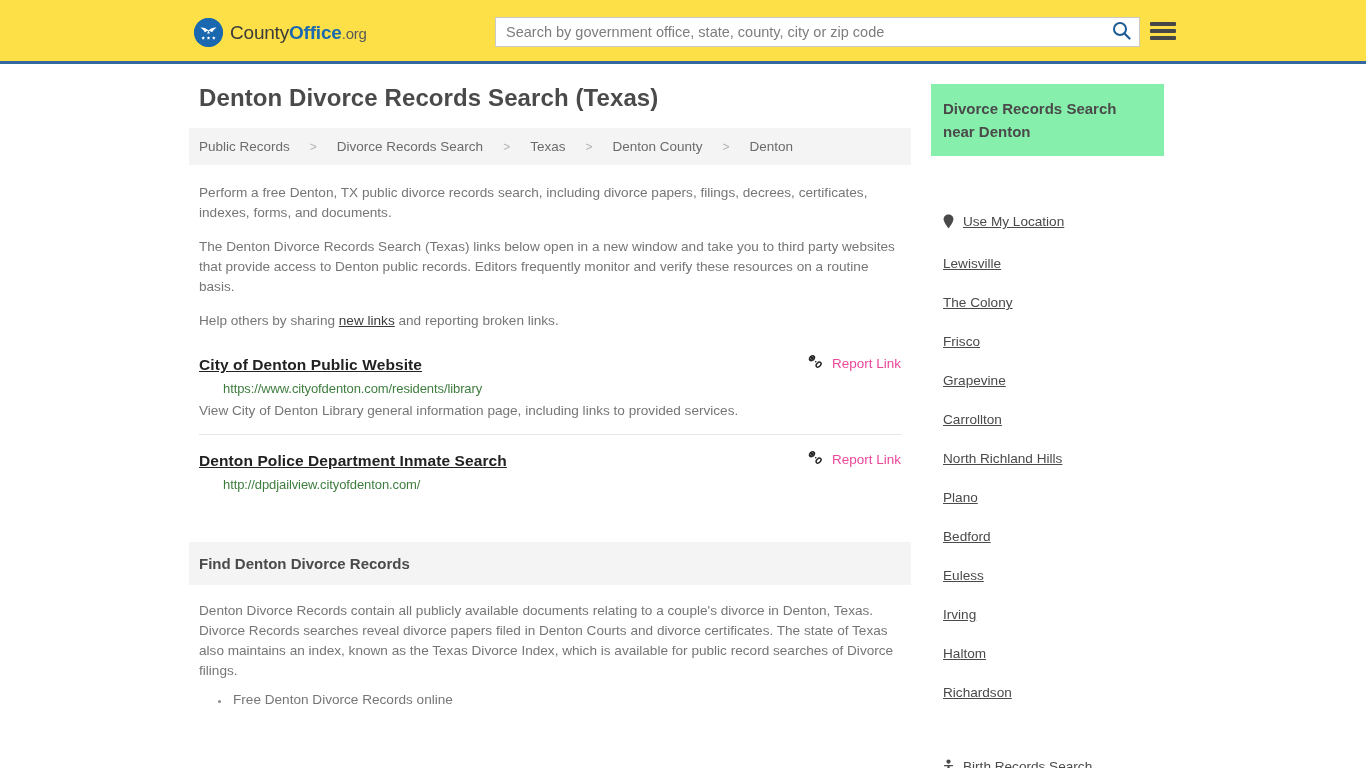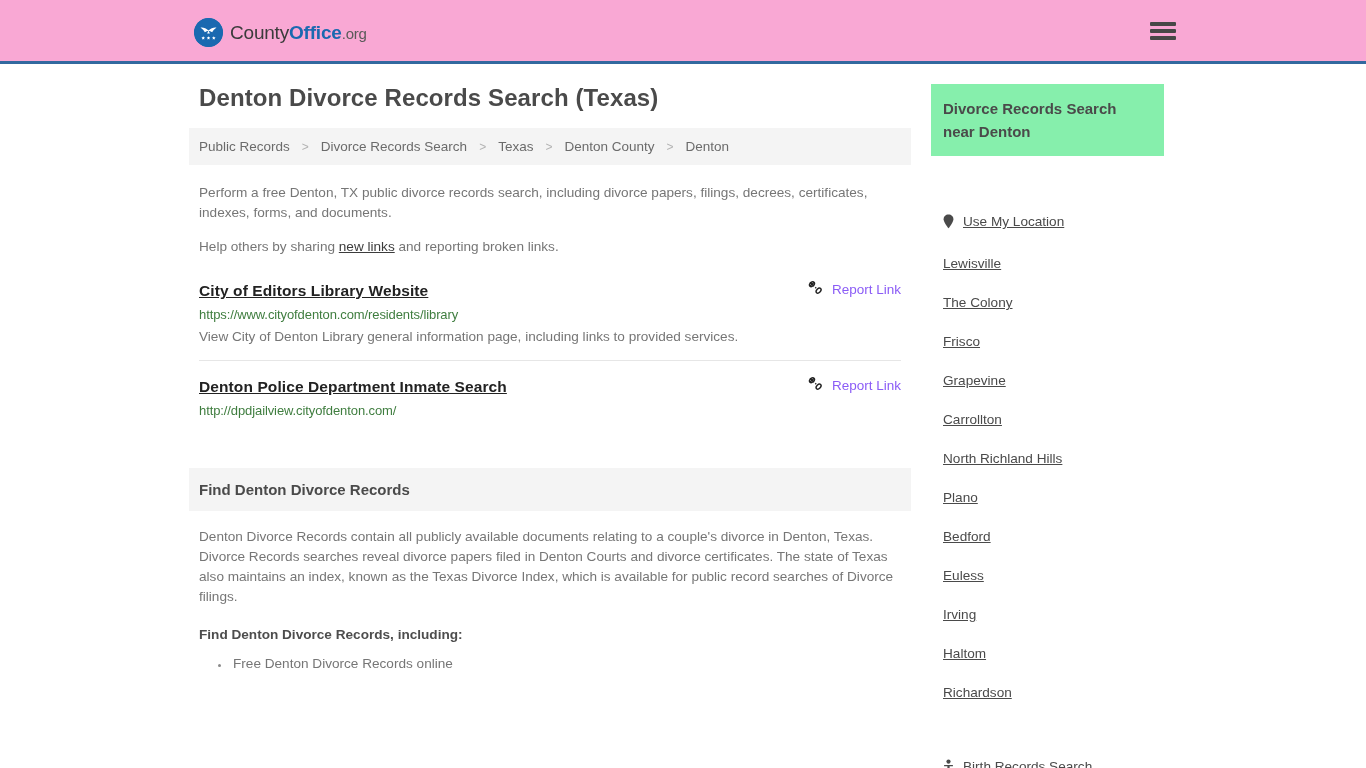--- a/index.html
+++ b/index.html
@@ -9,21 +9,21 @@
     overflow: hidden;
     background: #ffffff;
     font-family: "Liberation Sans", sans-serif;
     -webkit-font-smoothing: antialiased;
   }
 
   
   .site-header {
     position: relative;
     height: 64px;
-    background: #f9a8d4;
+    background: #fde047;
     border-bottom: 3px solid #33699f;
     display: flex;
     align-items: center;
   }
   .brand {
     position: absolute;
     left: 194px;
     top: 18px;
     display: flex;
     align-items: center;
@@ -115,21 +115,21 @@
   }
 
   .breadcrumb {
     background: #f4f4f4;
     padding: 11px 10px;
     font-size: 13.5px;
     color: #6b6b6b;
     display: flex;
     flex-wrap: wrap;
     align-items: center;
-    gap: 12px;
+    gap: 20px;
   }
   .breadcrumb a {
     color: #6b6b6b;
     text-decoration: none;
   }
   .breadcrumb .sep { color: #b3b3b3; font-size: 12px; }
   .breadcrumb .crumb-last { color: #6b6b6b; }
 
   .intro { padding: 0 10px; }
   .intro p {
@@ -164,32 +164,33 @@
     font-weight: bold;
     color: #222222;
     text-decoration: underline;
     letter-spacing: 0.1px;
   }
   .report-link {
     display: flex;
     align-items: center;
     gap: 8px;
     font-size: 13.5px;
-    color: #8b5cf6;
+    color: #ec4899;
     text-decoration: none;
     white-space: nowrap;
     cursor: pointer;
   }
   .listing-url {
     display: block;
     margin-top: 7px;
     font-size: 13px;
     color: #3f7d3f;
     text-decoration: none;
     letter-spacing: -0.1px;
+    margin-left: 24px;
   }
   .listing-desc {
     margin: 5px 0 0 0;
     font-size: 13.6px;
     line-height: 19px;
     color: #767676;
   }
 
   
   .section-block { margin-top: 36px; }
@@ -262,20 +263,31 @@
         <path d="M6.5 9.5 C9 9 12 10 14.5 12.5 C17 10 20 9 22.5 9.5 C20.5 11 19 12.5 18.2 14.3 C16.8 13.2 15.6 13 14.5 13 C13.4 13 12.2 13.2 10.8 14.3 C10 12.5 8.5 11 6.5 9.5 Z" fill="#ffffff"></path>
         <path d="M14.5 12.6 L15.9 15.6 L13.1 15.6 Z" fill="#ffffff"></path>
         <path d="M9.2 18.2 l.55 1.15 1.25.15 -.93.85 .24 1.25 -1.11-.61 -1.11.61 .24-1.25 -.93-.85 1.25-.15z" fill="#ffffff"></path>
         <path d="M14.5 18.2 l.55 1.15 1.25.15 -.93.85 .24 1.25 -1.11-.61 -1.11.61 .24-1.25 -.93-.85 1.25-.15z" fill="#ffffff"></path>
         <path d="M19.8 18.2 l.55 1.15 1.25.15 -.93.85 .24 1.25 -1.11-.61 -1.11.61 .24-1.25 -.93-.85 1.25-.15z" fill="#ffffff"></path>
       </svg>
     </span>
     <span class="brand-text"><span class="b-dark">County</span><span class="b-bold">Office</span><span class="b-tld">.org</span></span>
   </a>
 
+  <div class="search-wrap">
+    <input class="search-input" type="text" placeholder="Search by government office, state, county, city or zip code" style="">
+    <button class="search-btn">
+      <span>
+        <svg width="19" height="19" viewBox="0 0 19 19" aria-hidden="true">
+          <circle cx="8" cy="8" r="6" fill="none" stroke="#1c5b96" stroke-width="2"></circle>
+          <line x1="12.5" y1="12.5" x2="17.5" y2="17.5" stroke="#1c5b96" stroke-width="2.2" stroke-linecap="round"></line>
+        </svg>
+      </span>
+    </button>
+  </div>
 
   <div class="hamburger">
     <span></span>
     <span></span>
     <span></span>
   </div>
 </div>
 
 <div class="page">
   <div class="container">
@@ -291,28 +303,29 @@
         <span class="sep">&gt;</span>
         <a href="#">Texas</a>
         <span class="sep">&gt;</span>
         <a href="#">Denton County</a>
         <span class="sep">&gt;</span>
         <span class="crumb-last">Denton</span>
       </nav>
 
       <div class="intro">
         <p class="first">Perform a free Denton, TX public divorce records search, including divorce papers, filings, decrees, certificates, indexes, forms, and documents.</p>
+        <p>The Denton Divorce Records Search (Texas) links below open in a new window and take you to third party websites that provide access to Denton public records. Editors frequently monitor and verify these resources on a routine basis.</p>
         <p><span>Help others by sharing </span><a class="inline-link" href="#">new links</a><span> and reporting broken links.</span></p>
       </div>
 
       <div class="listings">
 
         <div class="listing">
           <div class="listing-head">
-            <a class="listing-title" href="#">City of Editors Library Website</a>
+            <a class="listing-title" href="#">City of Denton Public Website</a>
             <a class="report-link" href="#">
               <span>
                 <svg width="17" height="17" viewBox="0 0 17 17" aria-hidden="true">
                   <path d="M3 3.2 L7.1 7.3 M3 7.3 L7.1 3.2" stroke="#222" stroke-width="1.3" fill="none"></path>
                   <ellipse cx="5.0" cy="5.2" rx="2.9" ry="1.9" fill="none" stroke="#222" stroke-width="1.4" transform="rotate(-45 5.0 5.2)"></ellipse>
                   <ellipse cx="11.6" cy="11.6" rx="2.9" ry="1.9" fill="none" stroke="#222" stroke-width="1.4" transform="rotate(-45 11.6 11.6)"></ellipse>
                   <line x1="8.3" y1="8.3" x2="9.2" y2="9.2" stroke="#222" stroke-width="1.3"></line>
                 </svg>
               </span>
               <span>Report Link</span>
@@ -339,21 +352,20 @@
           </div>
           <a class="listing-url" href="#">http://dpdjailview.cityofdenton.com/</a>
         </div>
 
       </div>
 
       <div class="section-block">
         <div class="section-head">Find Denton Divorce Records</div>
         <div class="section-body">
           <p>Denton Divorce Records contain all publicly available documents relating to a couple's divorce in Denton, Texas. Divorce Records searches reveal divorce papers filed in Denton Courts and divorce certificates. The state of Texas also maintains an index, known as the Texas Divorce Index, which is available for public record searches of Divorce filings.</p>
-          <p class="lead-bold">Find Denton Divorce Records, including:</p>
           <ul>
             <li>Free Denton Divorce Records online</li>
 
           </ul>
         </div>
       </div>
 
     </div>
 
     <div class="side-col">

